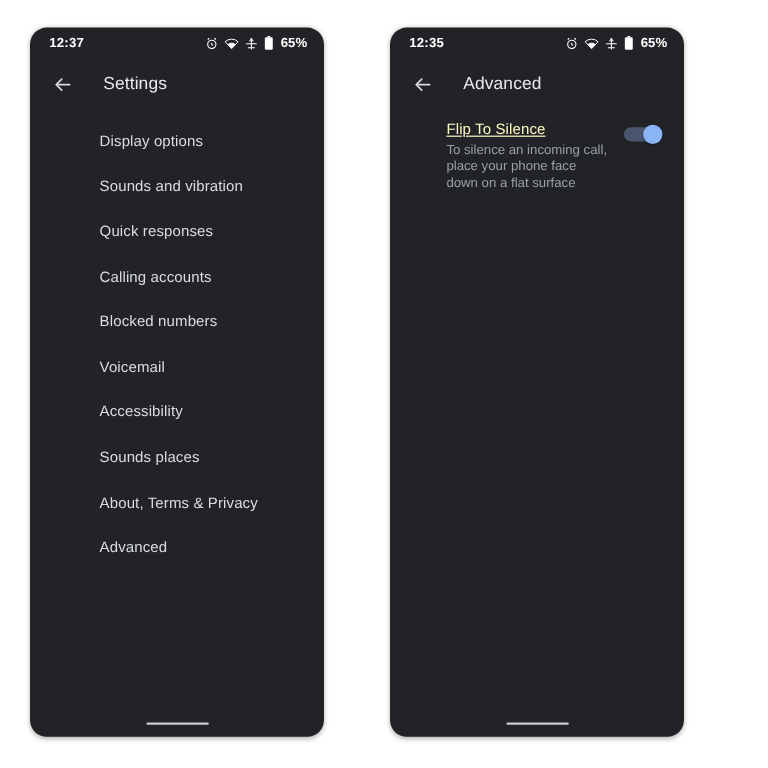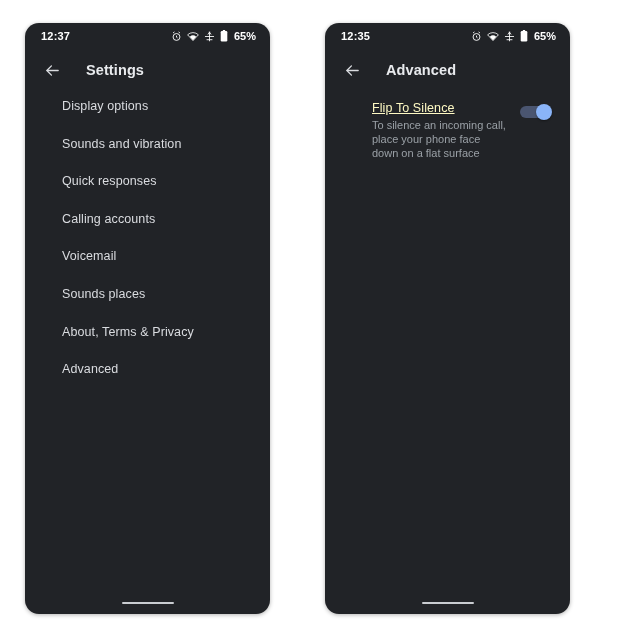--- a/index.html
+++ b/index.html
@@ -79,38 +79,37 @@
     align-items: center;
     justify-content: center;
     cursor: pointer;
     flex: 0 0 26px;
   }
   .appbar-title {
     color: #e8eaed;
     font-size: 14.5px;
     margin-left: 21px;
     letter-spacing: 0.1px;
-    font-weight: bold;
   }
 
   
   .content {
     flex: 1 1 auto;
     position: relative;
     overflow: hidden;
   }
 
   .settings-list {
     padding-top: 8px;
   }
   .settings-row {
     height: 37.6px;
     display: flex;
-    align-items: flex-start;
-    padding-left: 37px;
+    align-items: center;
+    padding-left: 58px;
     box-sizing: border-box;
     cursor: pointer;
   }
   .settings-row-label {
     color: #dadce0;
     font-size: 12.5px;
     letter-spacing: 0.1px;
   }
 
   
@@ -241,21 +240,27 @@
         <div class="settings-row">
           <span class="settings-row-label">Sounds and vibration</span>
         </div>
         <div class="settings-row">
           <span class="settings-row-label">Quick responses</span>
         </div>
         <div class="settings-row">
           <span class="settings-row-label">Calling accounts</span>
         </div>
         <div class="settings-row">
+          <span class="settings-row-label">Blocked numbers</span>
+        </div>
+        <div class="settings-row">
           <span class="settings-row-label">Voicemail</span>
+        </div>
+        <div class="settings-row">
+          <span class="settings-row-label">Accessibility</span>
         </div>
         <div class="settings-row">
           <span class="settings-row-label">Sounds places</span>
         </div>
         <div class="settings-row">
           <span class="settings-row-label">About, Terms &amp; Privacy</span>
         </div>
         <div class="settings-row">
           <span class="settings-row-label">Advanced</span>
         </div>

